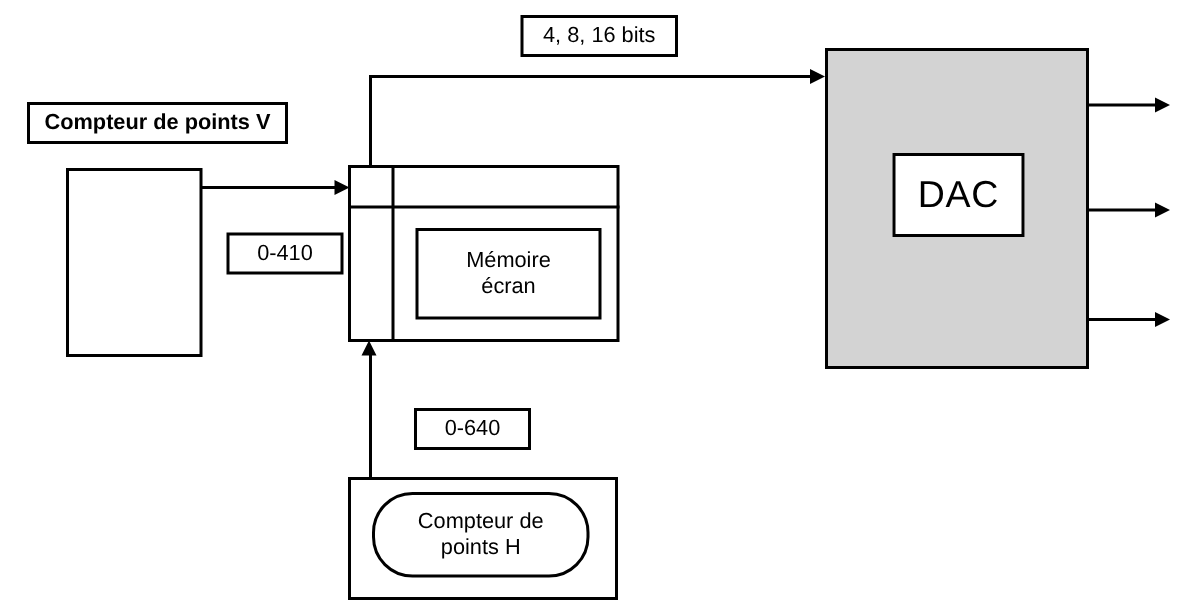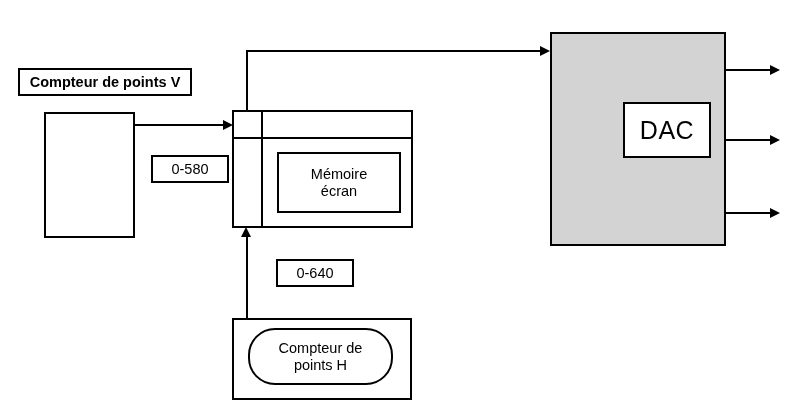--- a/index.html
+++ b/index.html
@@ -66,48 +66,49 @@
 
 <div id="canvas">
 
   <div class="box label-box" style="left:18px; top:68px; width:174px; height:28px;font-weight:bold;">Compteur de points V</div>
 
   <div class="box" style="left:44px; top:112px; width:91px; height:126px;"></div>
 
   <div class="wire wire-h" style="left:134px; top:124px; width:92px;"></div>
   <div class="arrow arrow-right" style="left:223px; top:120px;"></div>
 
-  <div class="box tag-box" style="left:151px; top:155px; width:78px; height:28px;">0-580</div>
+  <div class="box tag-box" style="left:151px; top:155px; width:78px; height:28px;">0-410</div>
 
   <div class="box" style="left:232px; top:110px; width:181px; height:118px;"></div>
 
   <div class="wire wire-v" style="left:261px; top:110px; height:118px;"></div>
 
   <div class="wire wire-h" style="left:232px; top:137px; width:181px;"></div>
 
   <div class="box mem-text" style="left:277px; top:152px; width:124px; height:61px;">Mémoire
 écran</div>
 
   <div class="wire wire-v" style="left:246px; top:50px; height:61px;"></div>
   <div class="wire wire-h" style="left:246px; top:50px; width:296px;"></div>
   <div class="arrow arrow-right" style="left:540px; top:46px;"></div>
 
+  <div class="box tag-box" style="left:347px; top:10px; width:105px; height:28px;">4, 8, 16 bits</div>
 
   <div class="wire wire-v" style="left:246px; top:236px; height:82px;"></div>
   <div class="arrow arrow-up" style="left:241px; top:227px;"></div>
 
-  <div class="box tag-box" style="left:276px; top:259px; width:78px; height:28px;">0-640</div>
+  <div class="box tag-box" style="left:276px; top:272px; width:78px; height:28px;">0-640</div>
 
   <div class="box" style="left:232px; top:318px; width:180px; height:82px;"></div>
   <div class="box mem-text" style="left:248px; top:328px; width:145px; height:57px;border-radius:27px;">Compteur de
 points H</div>
 
   <div class="box grey" style="left:550px; top:32px; width:176px; height:214px;"></div>
 
-  <div class="box big-text" style="left:595px; top:102px; width:88px; height:56px;margin-left:28px;">DAC</div>
+  <div class="box big-text" style="left:595px; top:102px; width:88px; height:56px;">DAC</div>
 
   <div class="wire wire-h" style="left:726px; top:69px; width:46px;"></div>
   <div class="arrow arrow-right" style="left:770px; top:65px;"></div>
 
   <div class="wire wire-h" style="left:726px; top:139px; width:46px;"></div>
   <div class="arrow arrow-right" style="left:770px; top:135px;"></div>
 
   <div class="wire wire-h" style="left:726px; top:212px; width:46px;"></div>
   <div class="arrow arrow-right" style="left:770px; top:208px;"></div>
 

